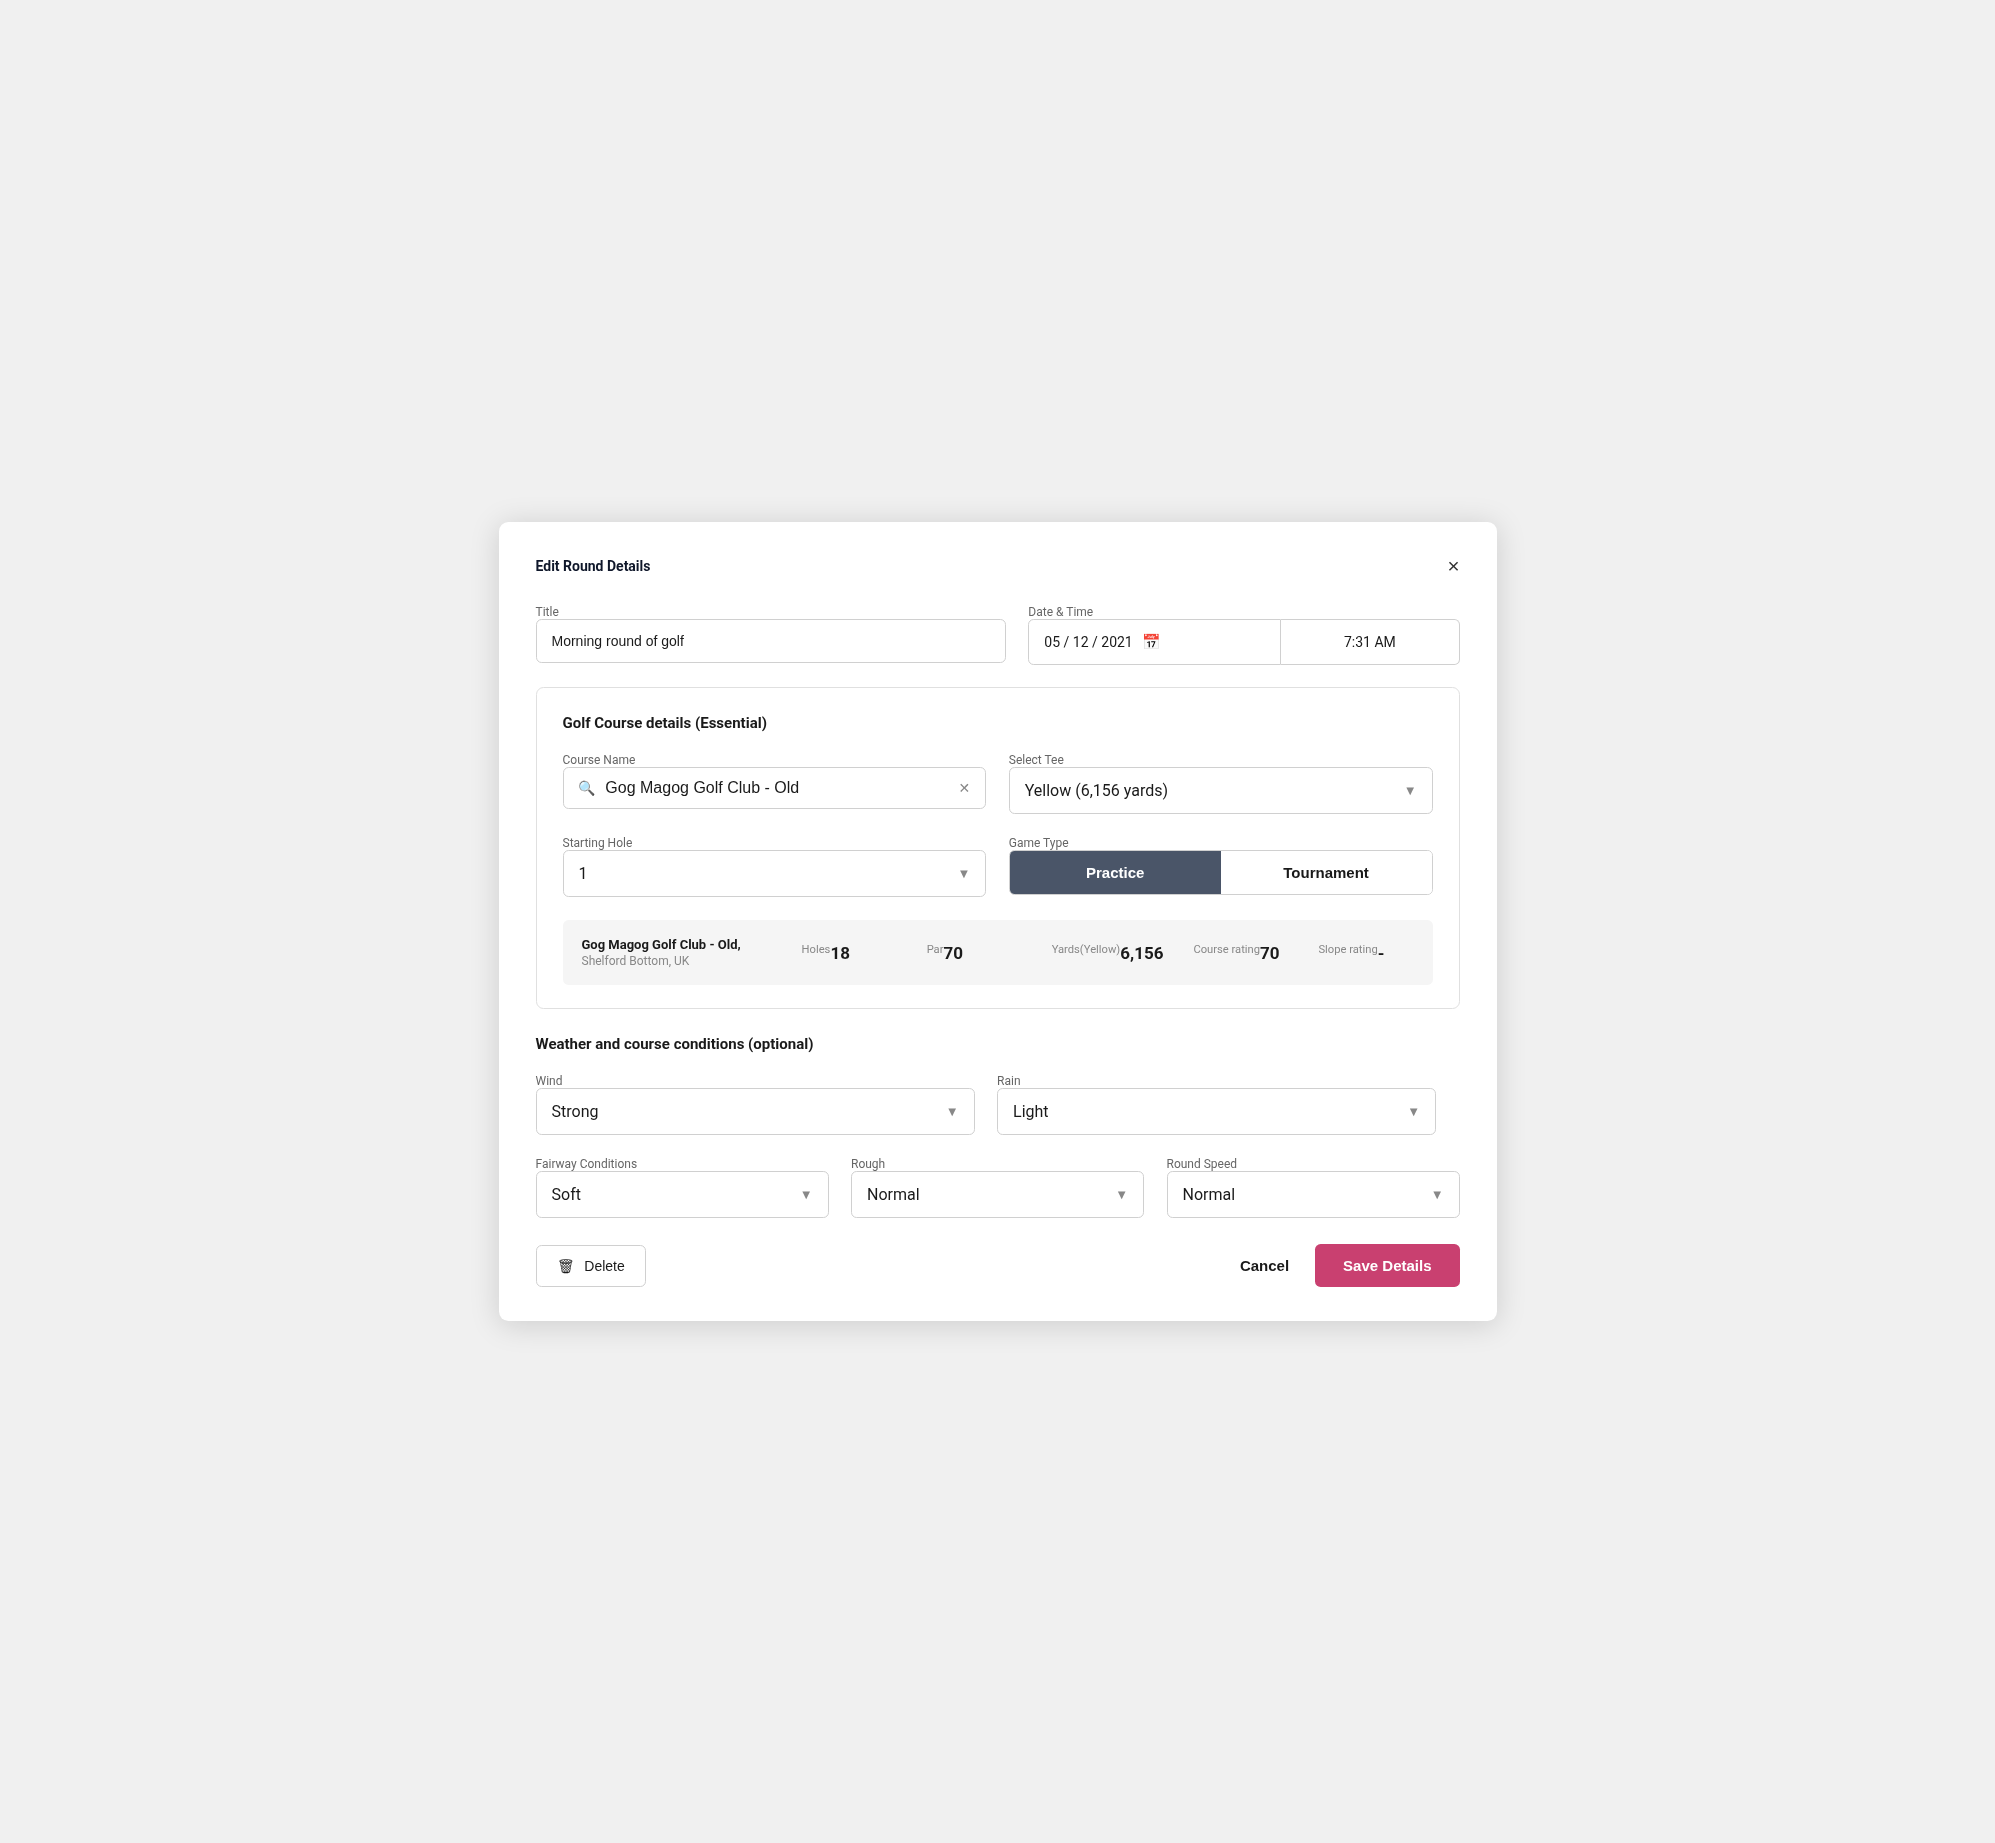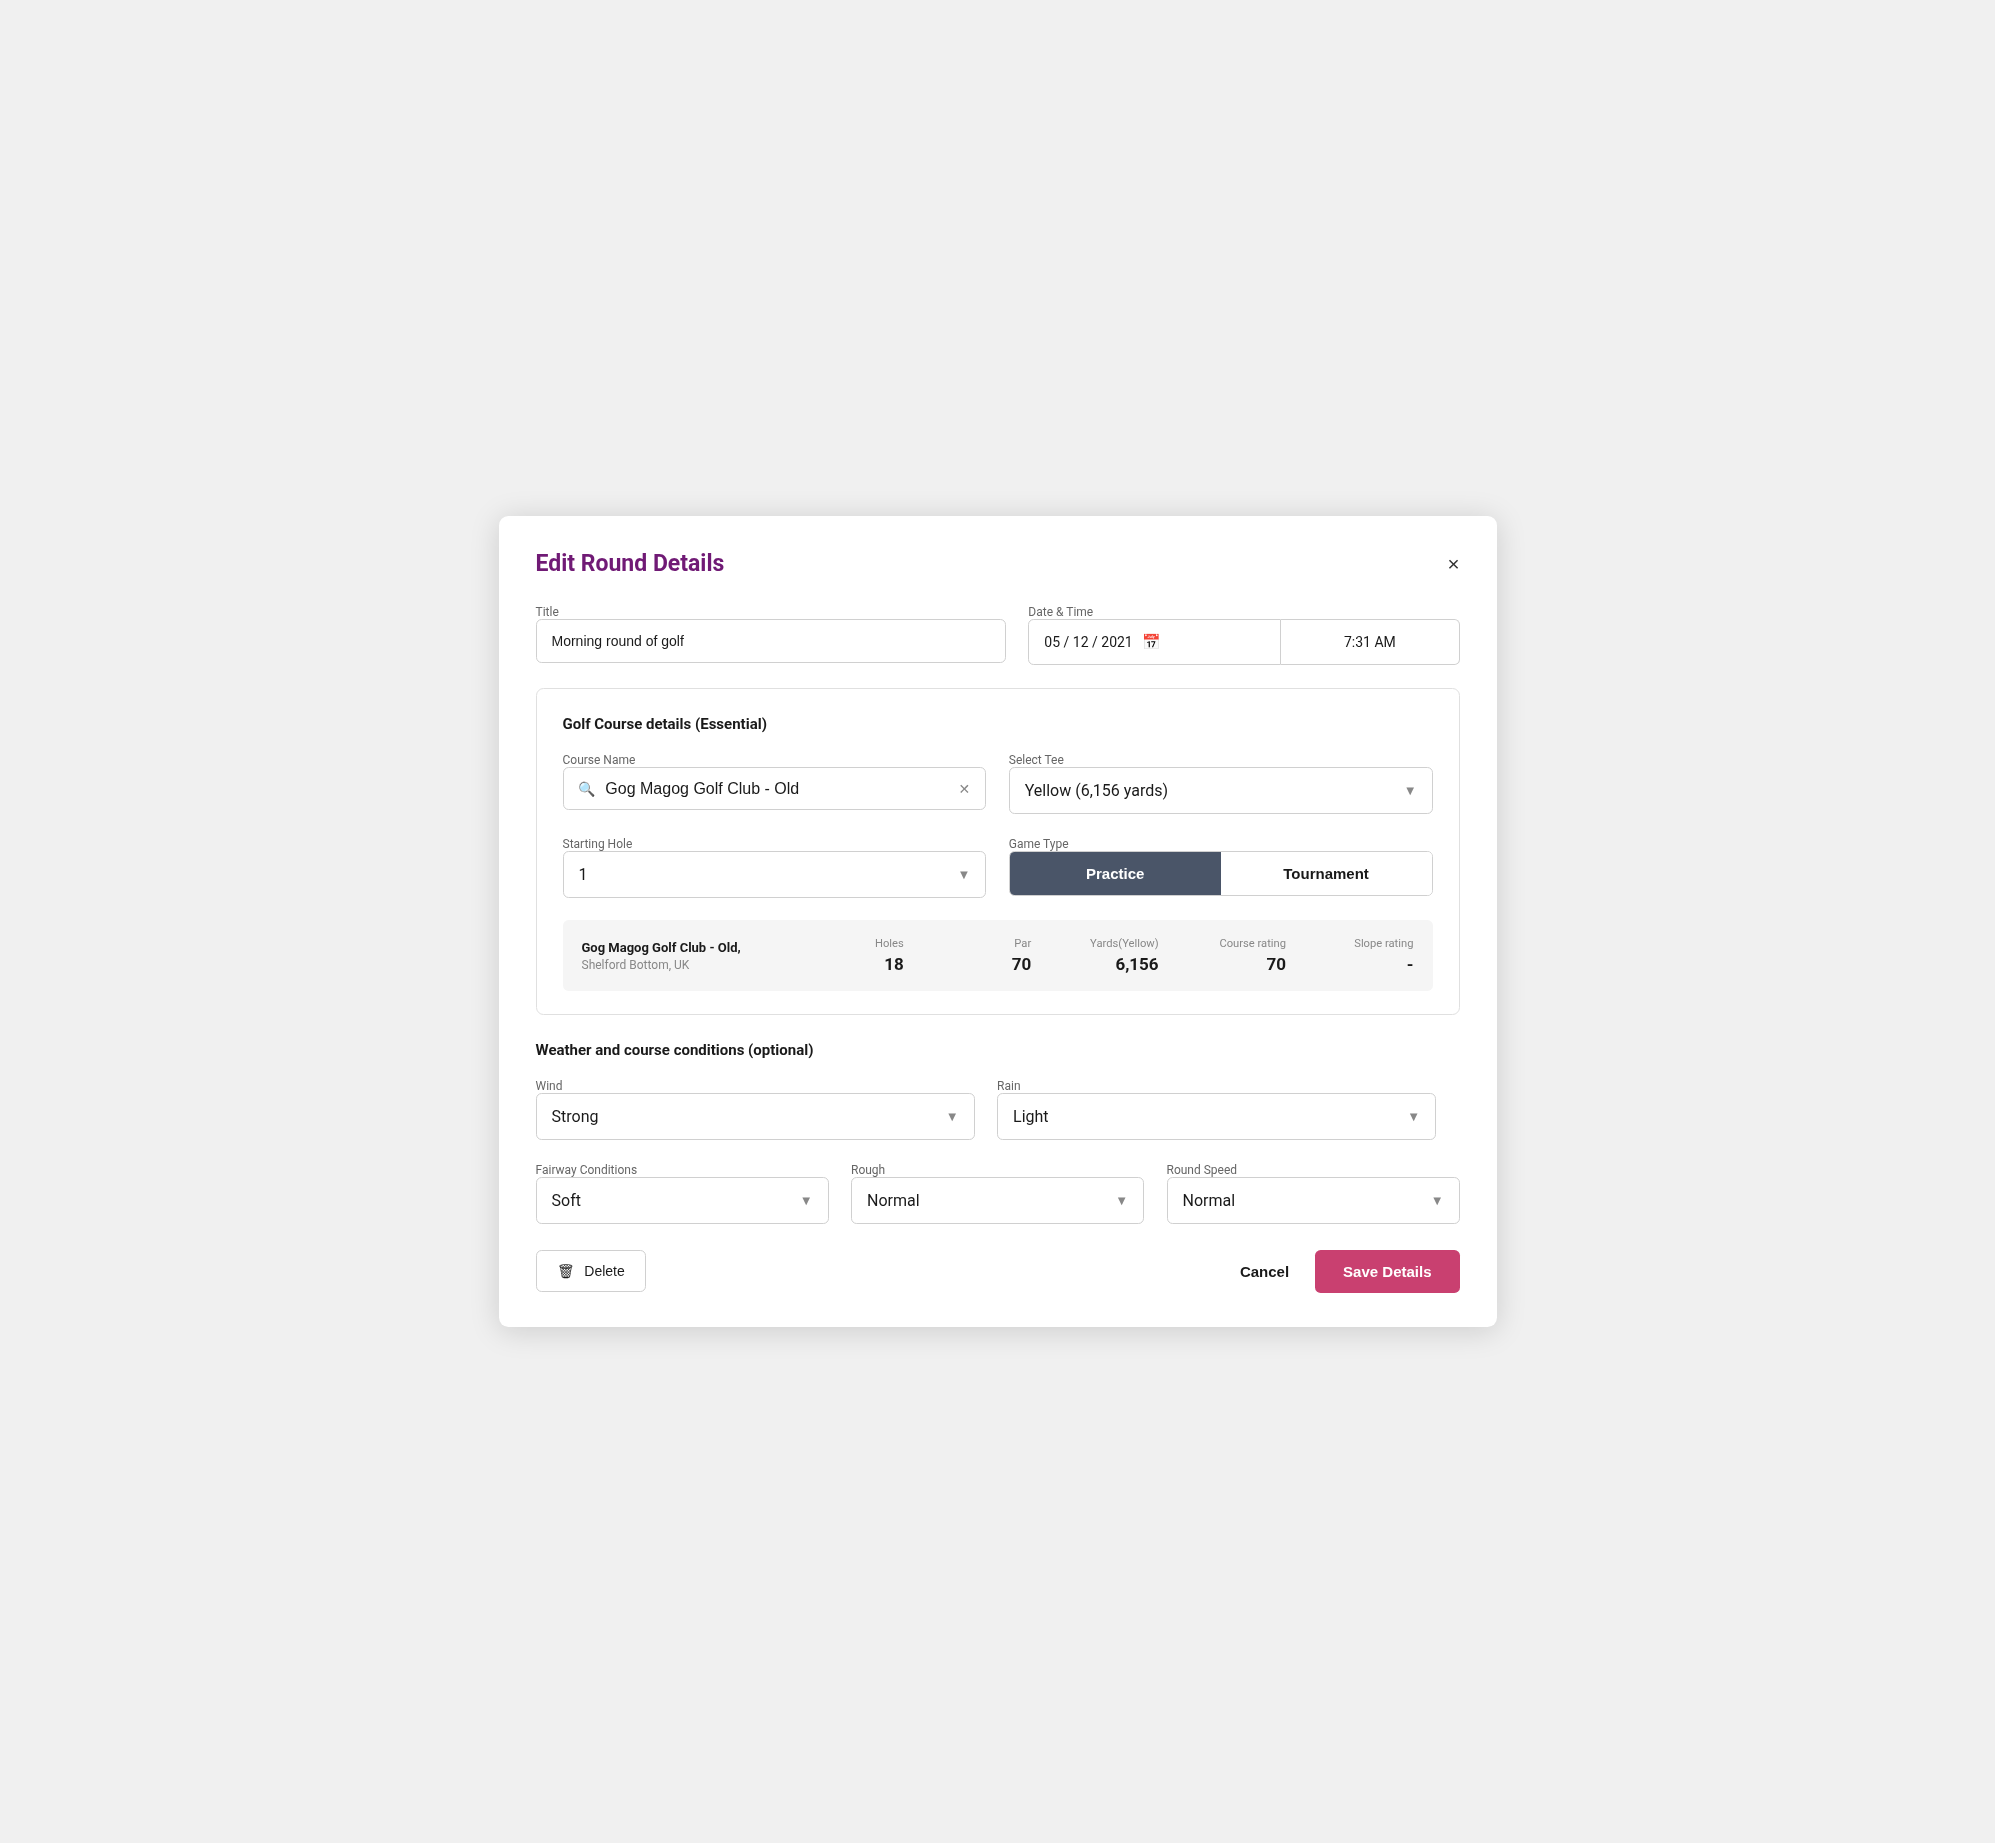--- a/index.html
+++ b/index.html
@@ -21,23 +21,23 @@
       box-shadow: 0 3.7px 30px rgba(0,0,0,0.15);
       position: relative;
     }
     .modal-header {
       display: flex;
       align-items: center;
       justify-content: space-between;
       margin-bottom: 28px;
     }
     .modal-title {
-      font-size: 23px;
-      font-weight: 700;
-      color: #701a75;
+      font-size: 14px;
+      font-weight: 700;
+      color: #0f172a;
     }
     .close-btn {
       background: none;
       border: none;
       cursor: pointer;
       font-size: 20.6px;
       color: #333;
       line-height: 1;
     }
     .form-row {
@@ -194,22 +194,22 @@
       color: #1a1a1a;
       flex: 2;
     }
     .course-info-location {
       font-size: 12px;
       color: #888;
       margin-top: 2.8px;
     }
     .course-stat {
       display: flex;
-      flex-direction: column;
-      align-items: flex-end;
+      flex-direction: row;
+      align-items: flex-start;
       flex: 1;
     }
     .course-stat-label {
       font-size: 11.2px;
       color: #888;
       margin-bottom: 3.7px;
     }
     .course-stat-value {
       font-size: 17px;
       font-weight: 700;

